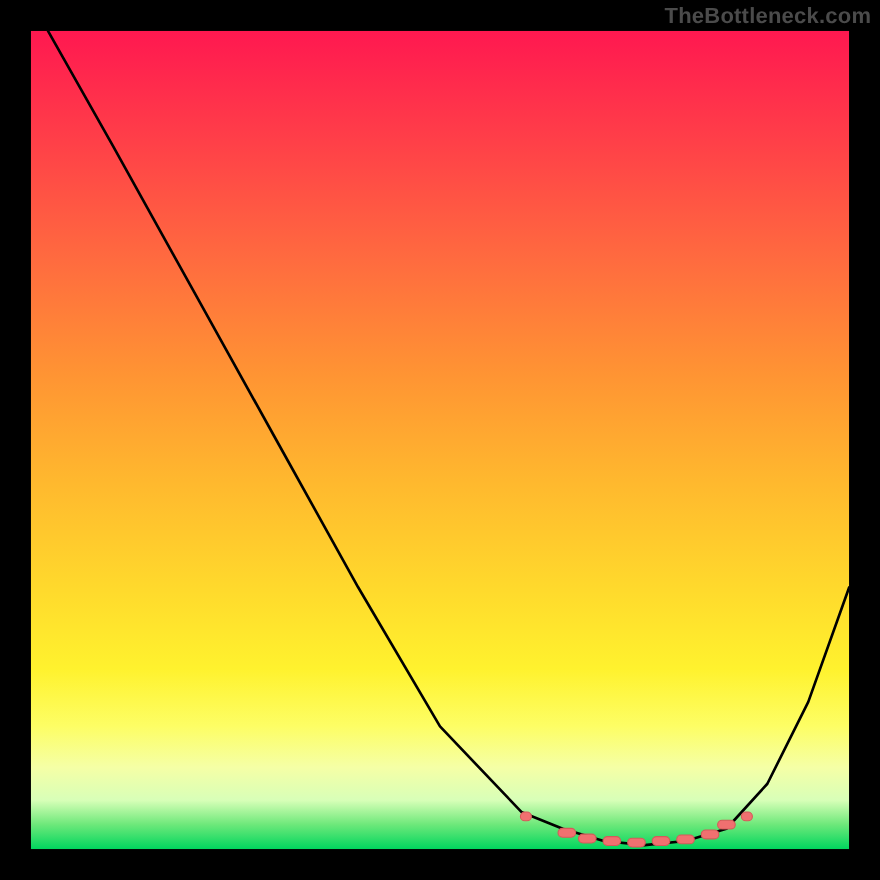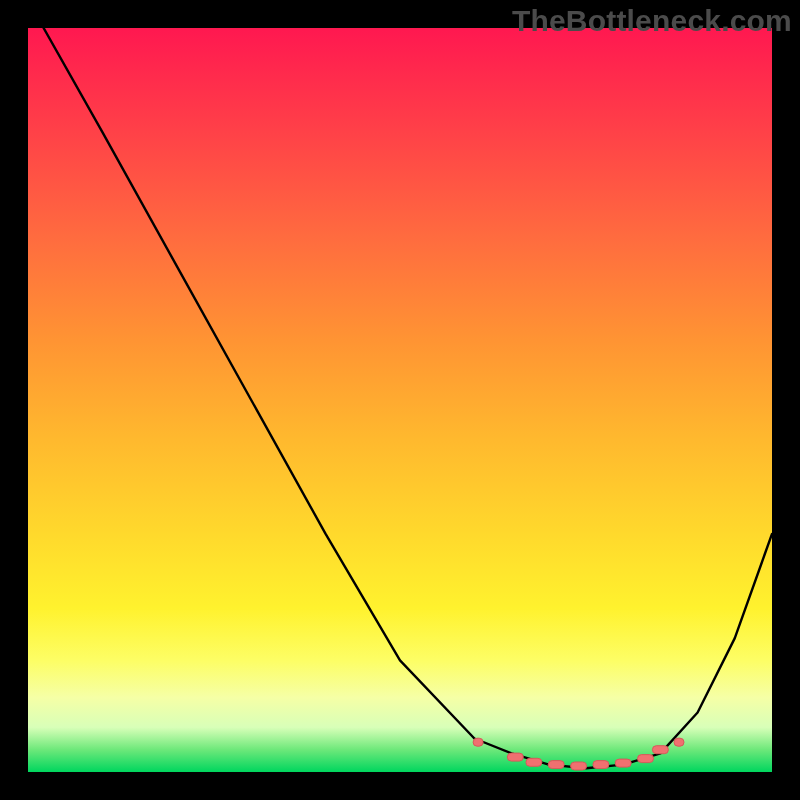--- a/index.html
+++ b/index.html
@@ -45,21 +45,21 @@
       #6de87a 97%,
       #00d65e 100%
     );
   }
   .watermark {
     position: absolute;
     top: 4px;
     right: 8px;
     color: #4b4b4b;
     font-weight: 600;
-    font-size: 30px;
+    font-size: 20px;
     letter-spacing: 0.2px;
     pointer-events: none;
   }
   svg {
     position: absolute;
     inset: 0;
     width: 744px;
     height: 744px;
     display: block;
   }

